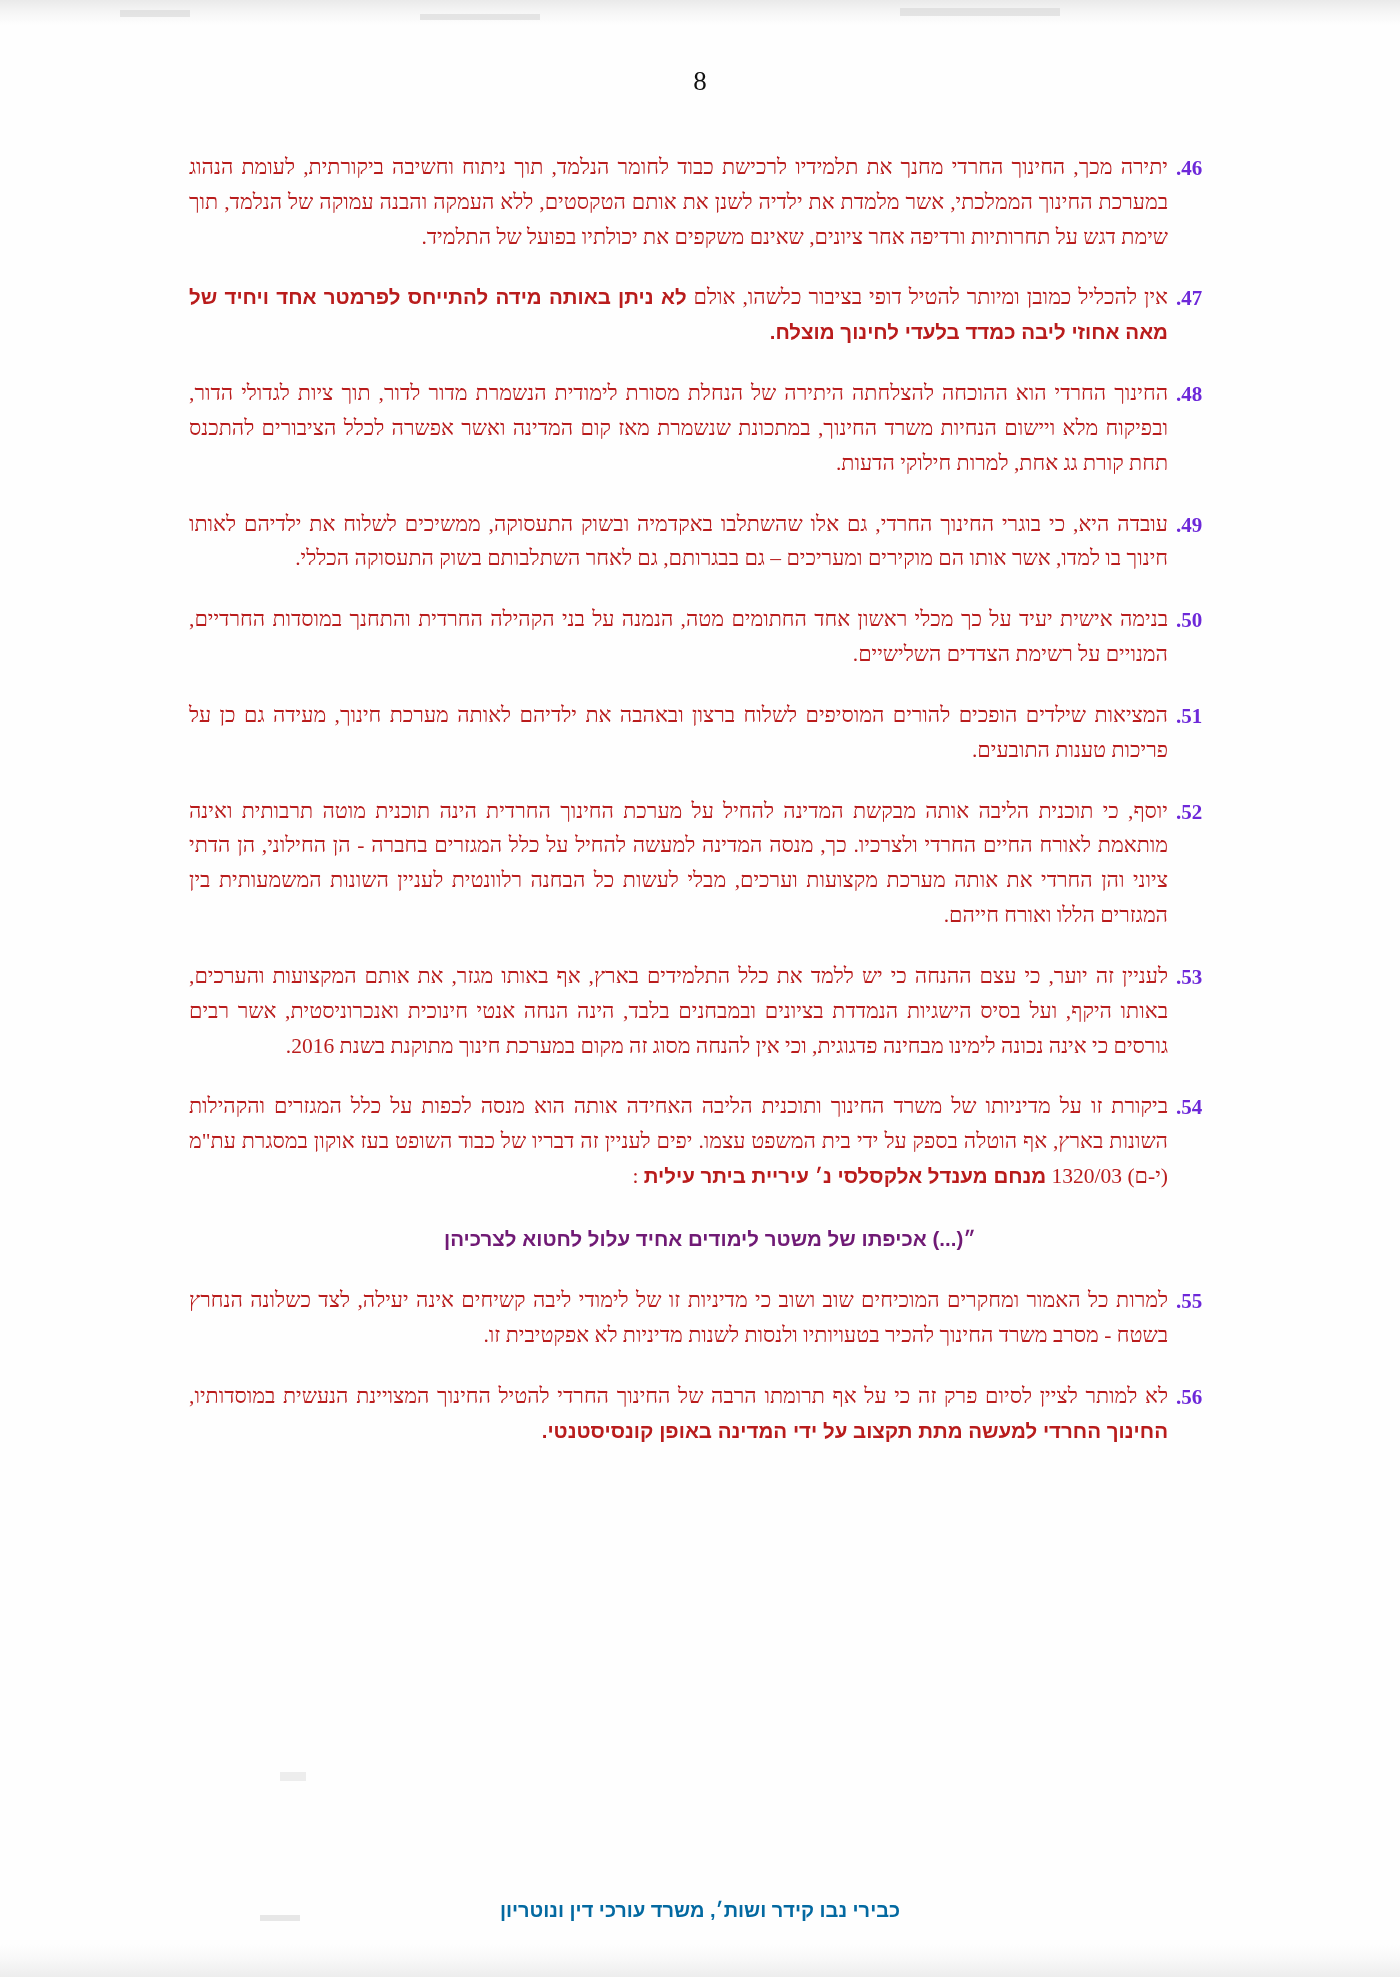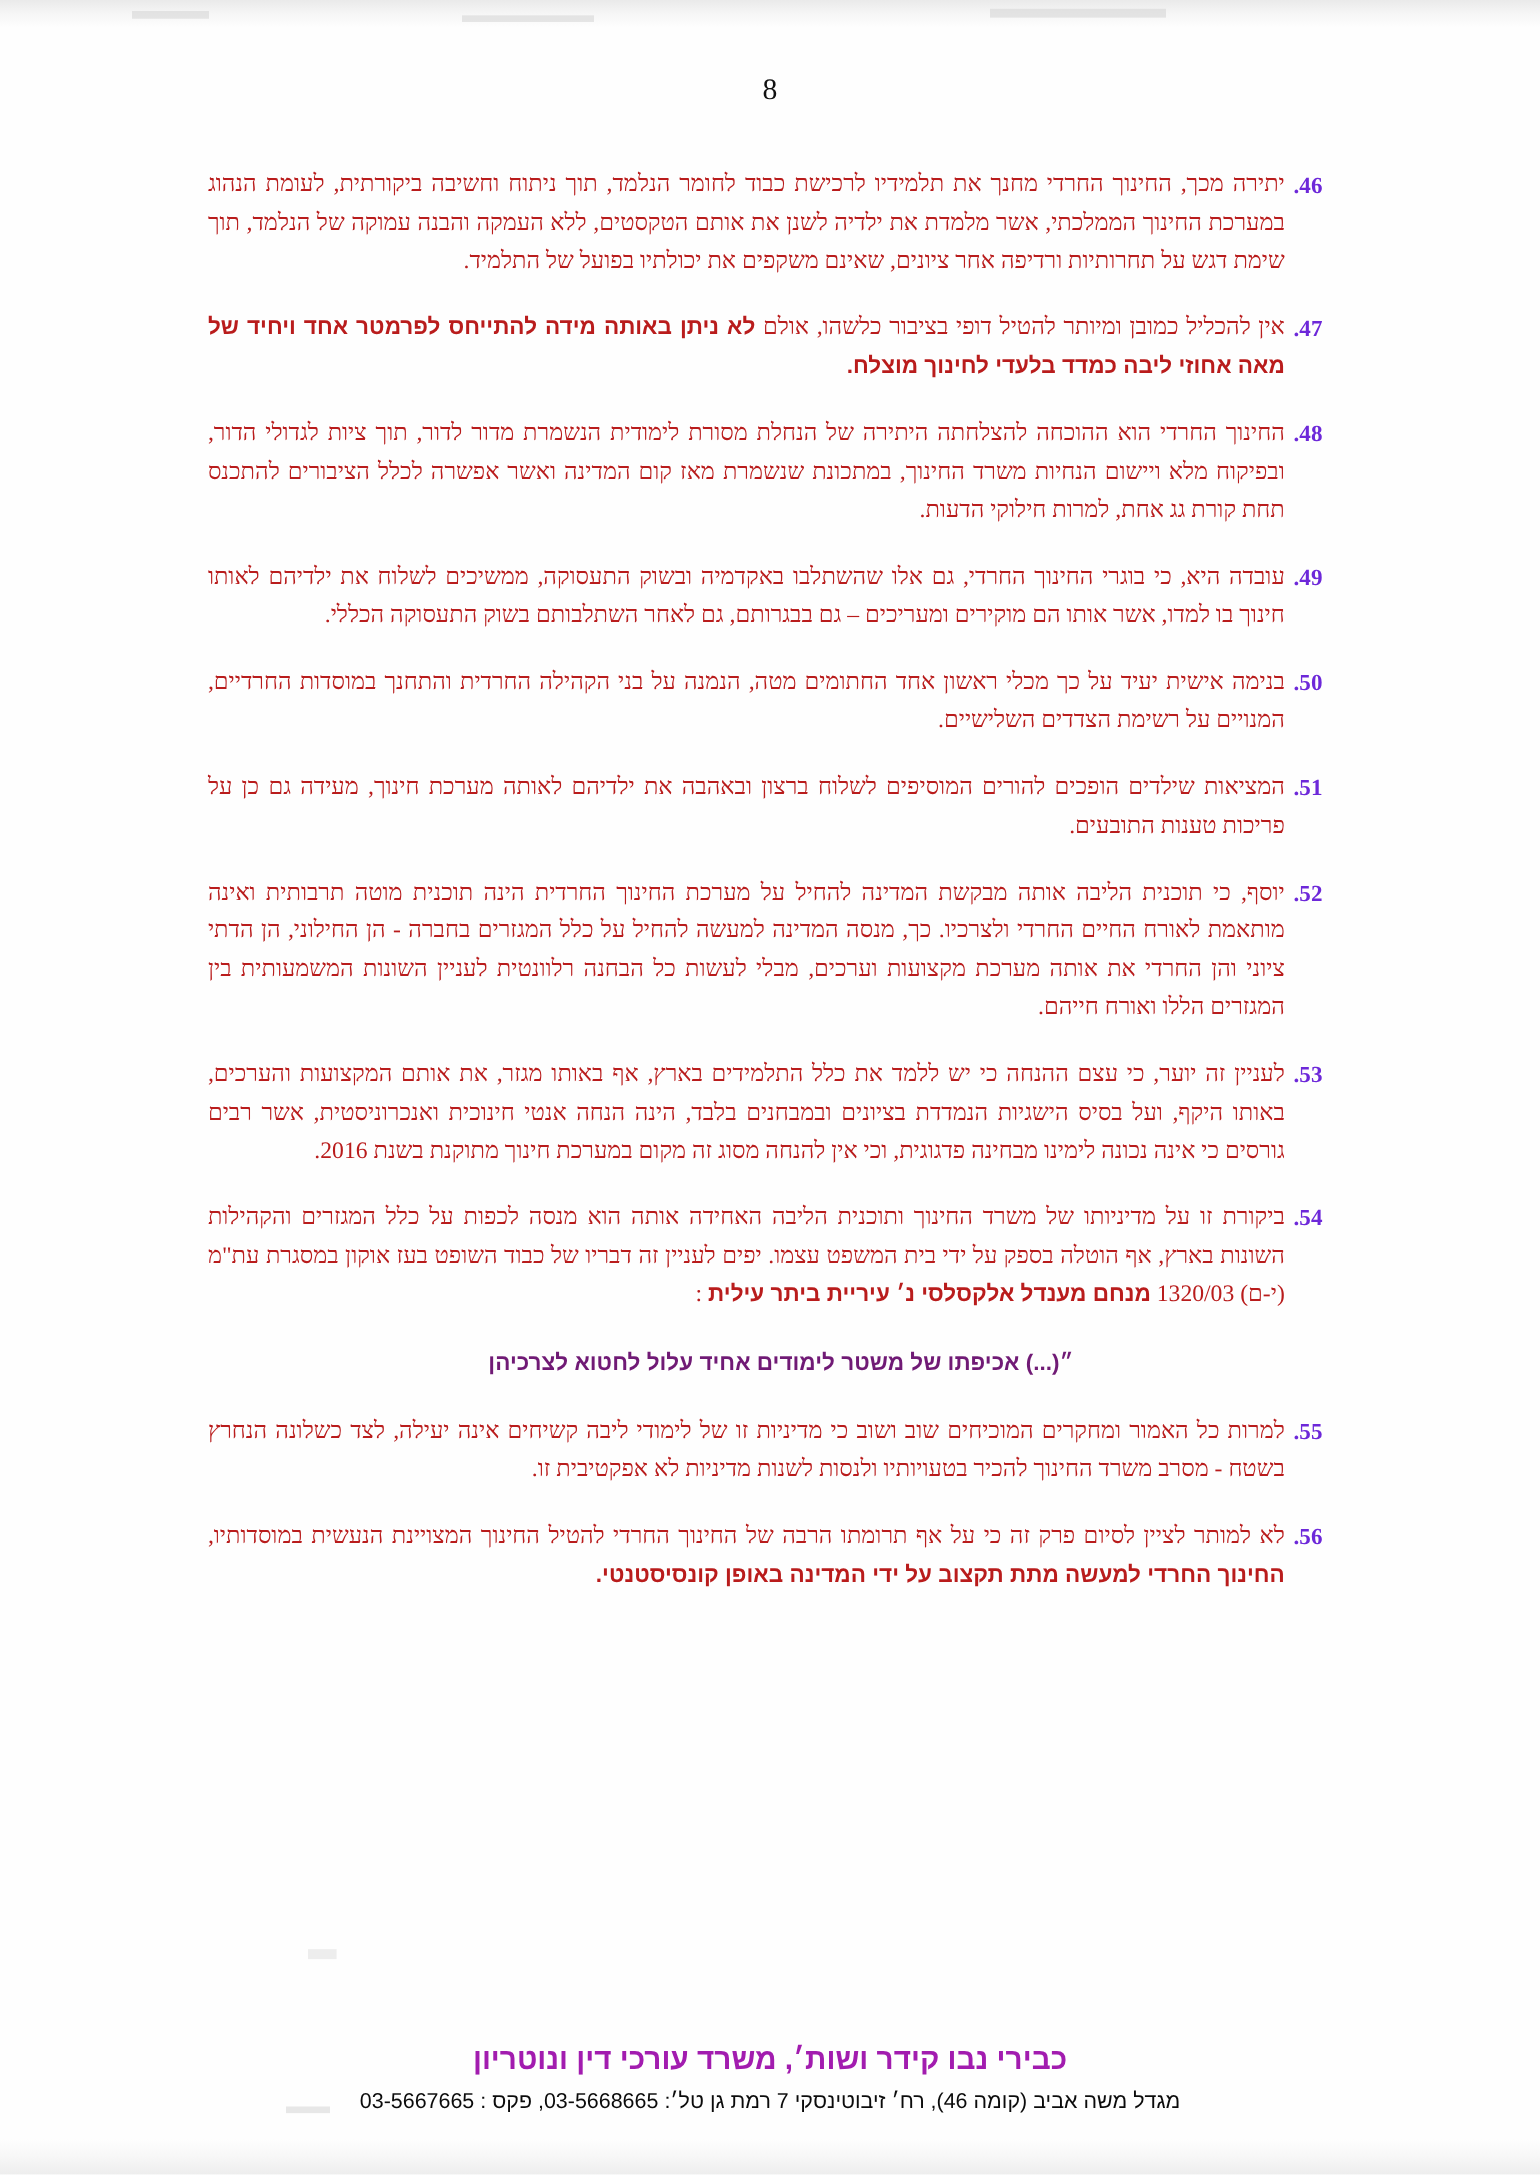--- a/index.html
+++ b/index.html
@@ -119,22 +119,22 @@
     position: absolute;
     bottom: 52px;
     left: 0;
     right: 0;
     text-align: center;
     direction: rtl;
   }
   .footer-firm {
     font-family: "Liberation Sans", sans-serif;
     font-weight: 700;
-    font-size: 27px;
-    color: #a21caf;
+    font-size: 20px;
+    color: #0369a1;
     line-height: 1.5;
     unicode-bidi: plaintext;
   }
   .footer-address {
     font-family: "Liberation Sans", sans-serif;
     font-size: 19.5px;
     color: #0b0b0b;
     line-height: 1.5;
     margin-top: 3px;
     unicode-bidi: plaintext;
@@ -207,16 +207,15 @@
         </div>
         <div class="clause">
           <div class="clause-number">.56</div>
           <div class="clause-body"><span>לא למותר לציין לסיום פרק זה כי על אף תרומתו הרבה של החינוך החרדי להטיל החינוך המצויינת הנעשית במוסדותיו, </span><span class="b">החינוך החרדי למעשה מתת תקצוב על ידי המדינה באופן קונסיסטנטי.</span></div>
         </div>
       </div>
   </div>
 
   <div class="footer">
     <div class="footer-firm">כבירי נבו קידר ושות׳, משרד עורכי דין ונוטריון</div>
-    <div class="footer-address">מגדל משה אביב (קומה 46), רח׳ זיבוטינסקי 7 רמת גן  טל׳: 03-5668665, פקס : 03-5667665</div>
   </div>
 
 </div>
 
 </body></html>

